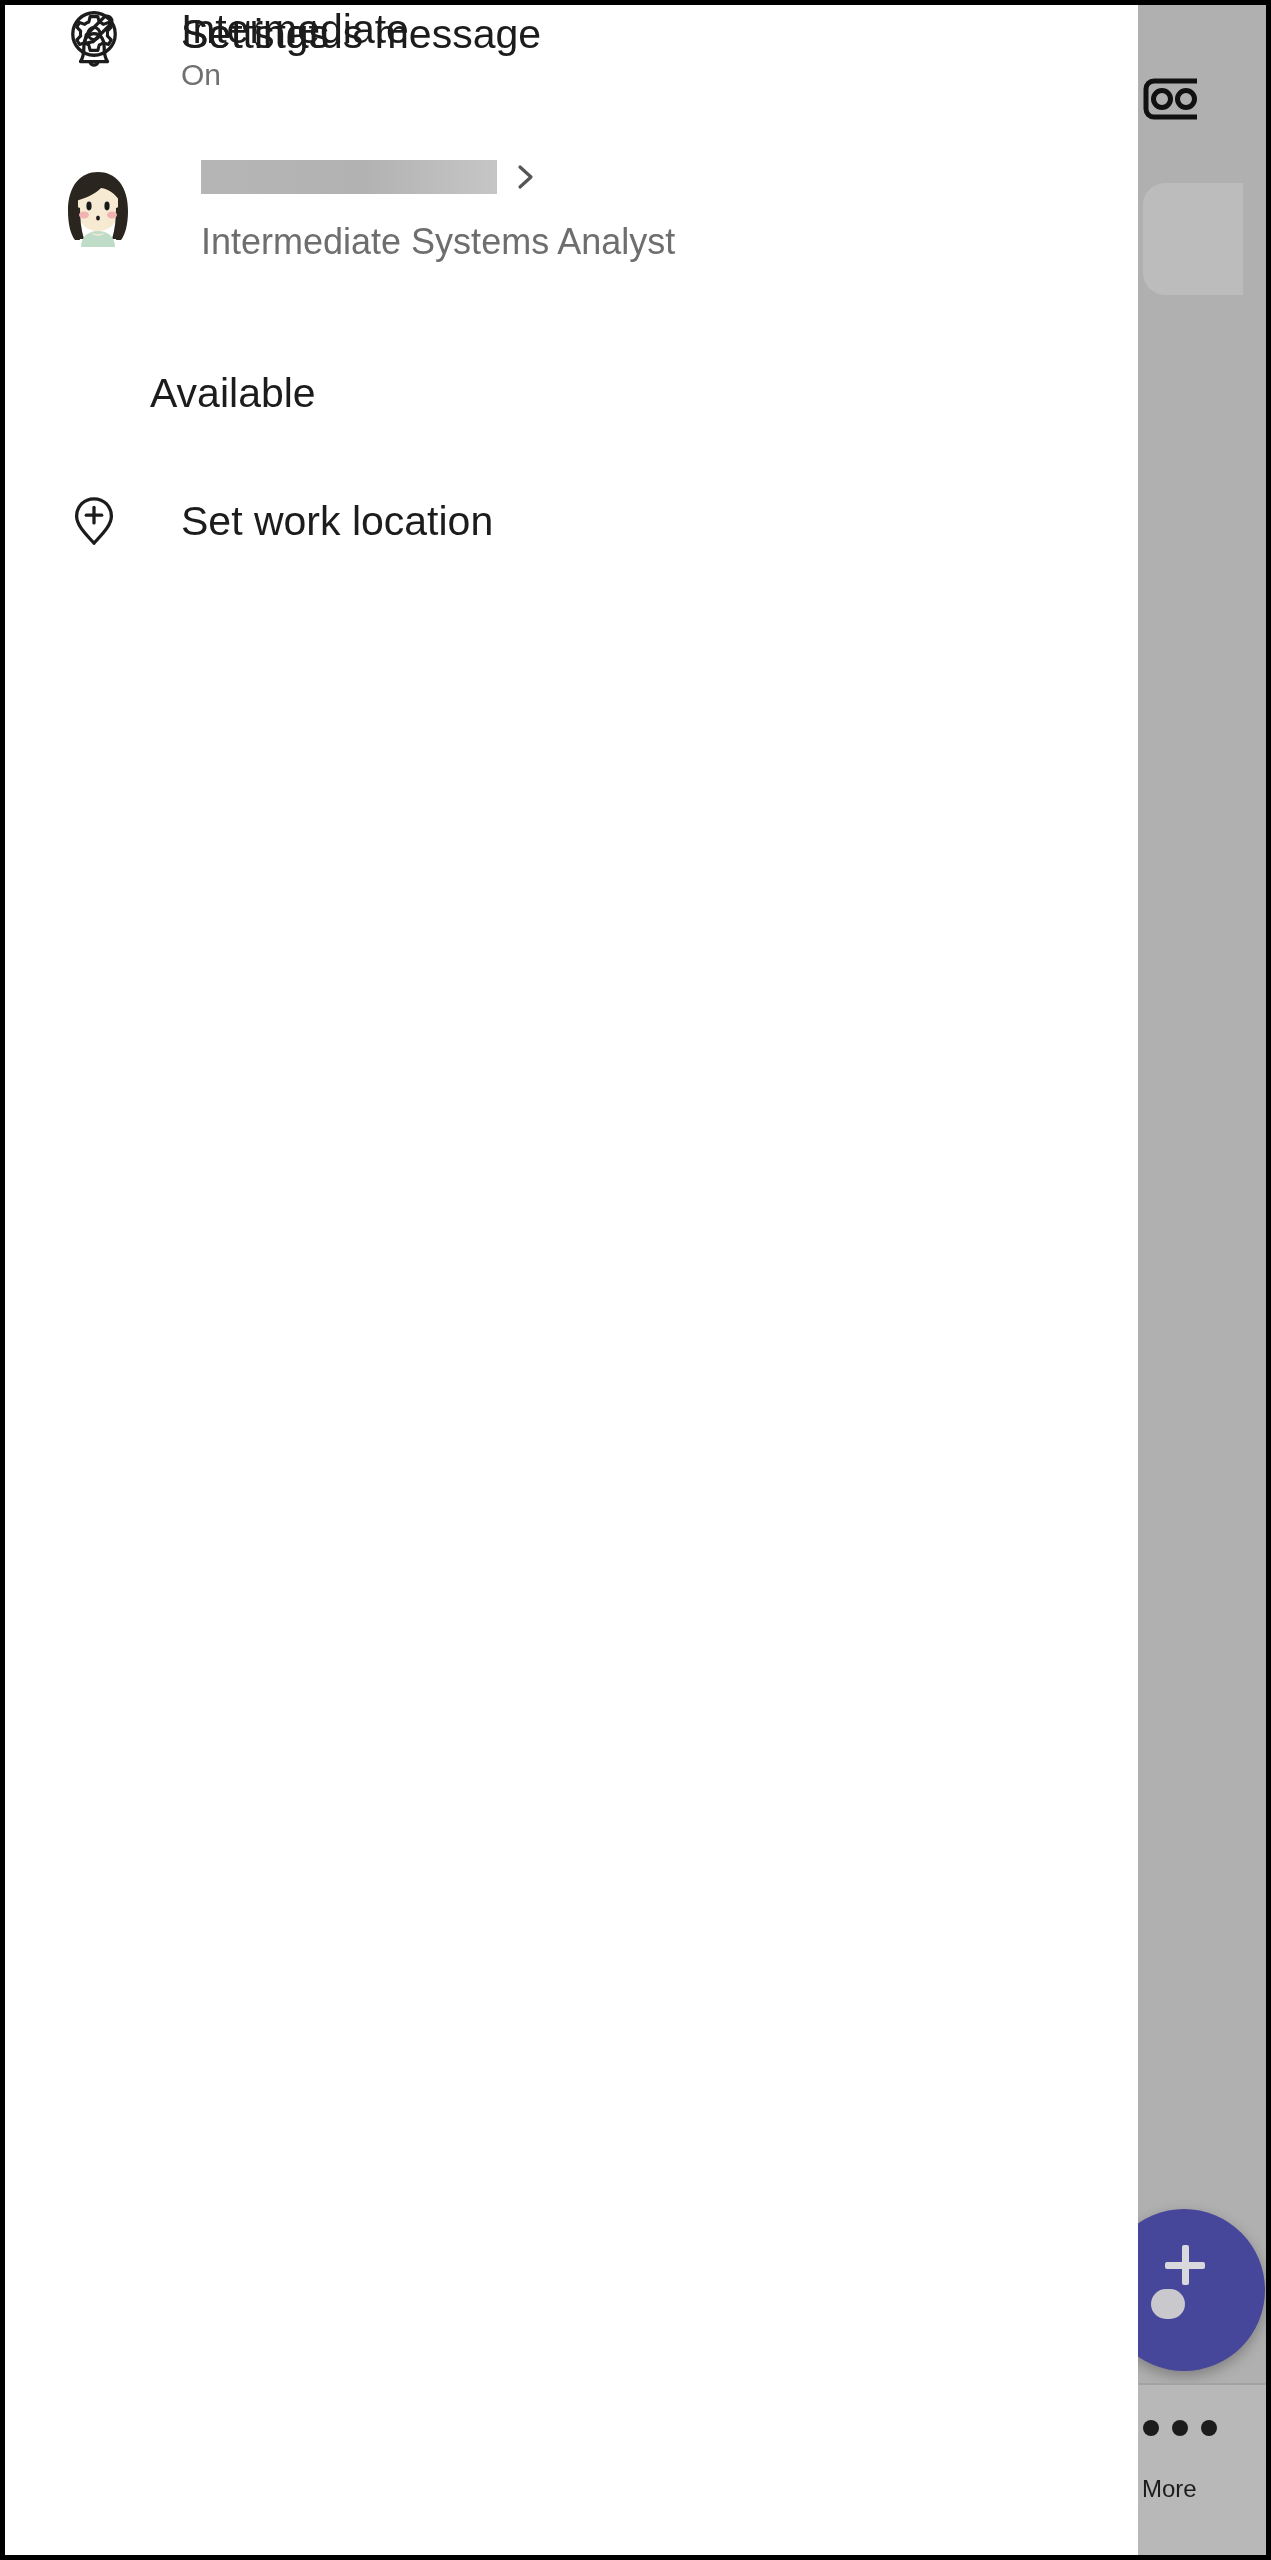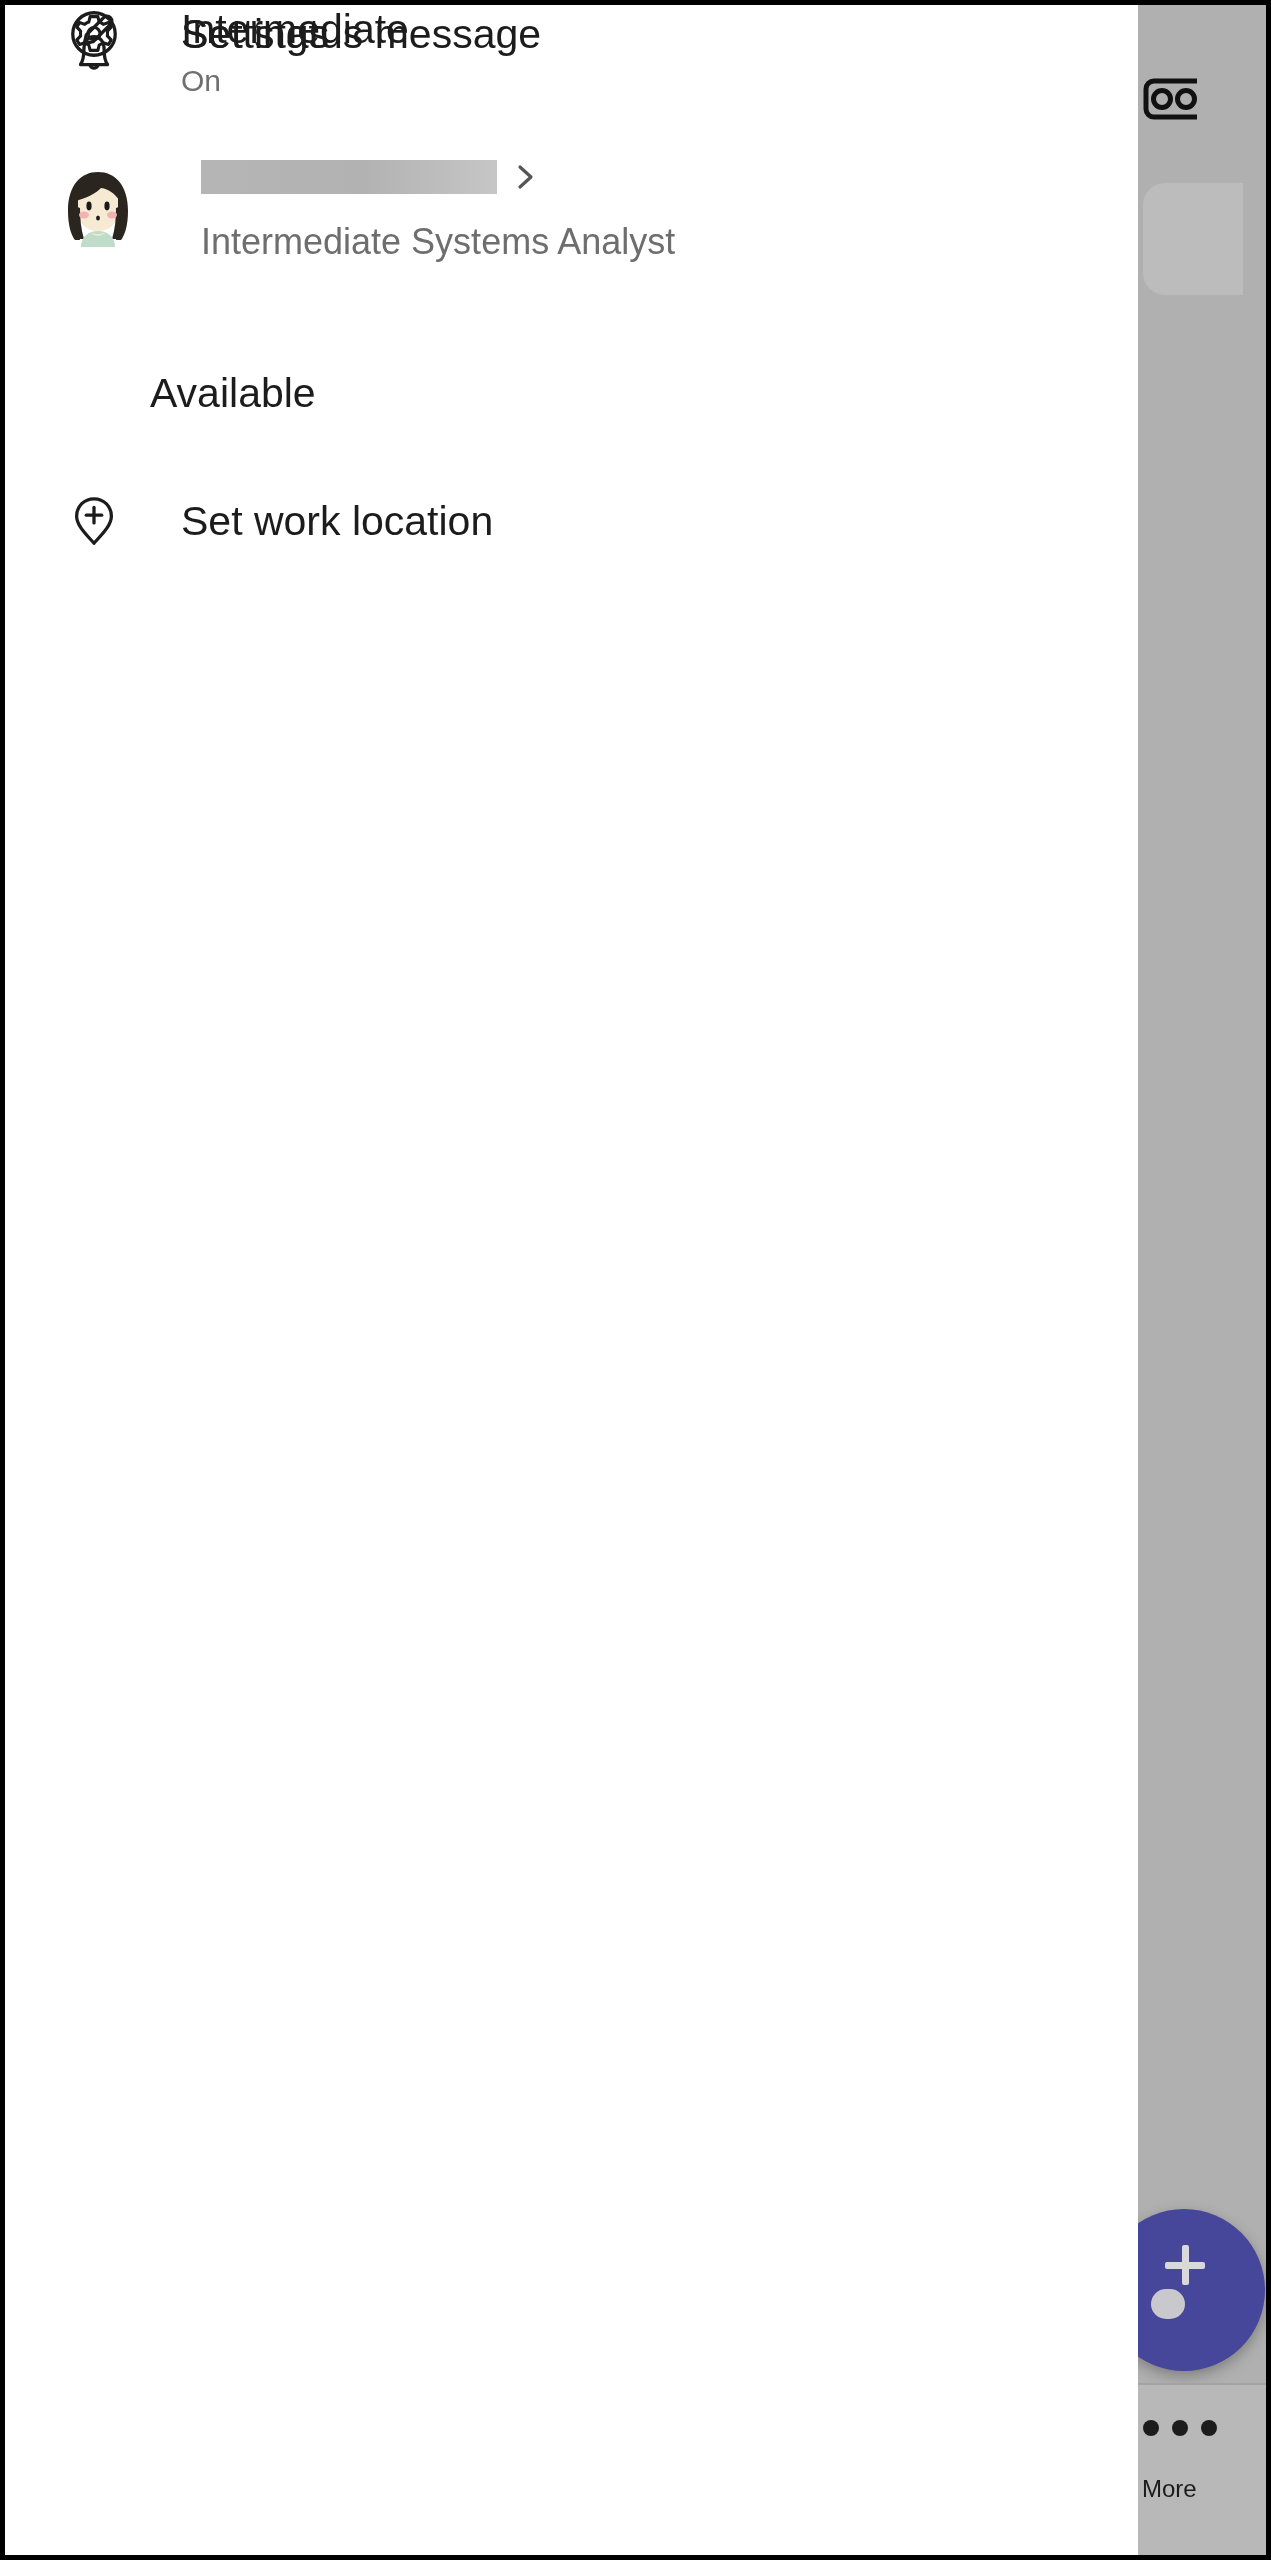--- a/index.html
+++ b/index.html
@@ -229,21 +229,21 @@
   .menu-label {
     font-size: 41px;
     line-height: 48px;
     color: #1c1c1c;
     white-space: nowrap;
   }
   .menu-sublabel {
     font-size: 30px;
     line-height: 38px;
     color: #707070;
-    margin-top: 9px;
+    margin-top: 3px;
     white-space: nowrap;
   }
 
   #row-available     { top: 348px;  height: 80px; padding-left: 29px; }
   #row-work-location { top: 476px;  height: 80px; }
   #row-status-msg    { top": 0;     height: 80px; }
   #row-status-msg    { top: 605px;  height: 80px; }
   #row-notifications { top: 723px;  height: 100px; }
   #row-settings      { top: 885px;  height: 80px; }
   #row-add-account   { top: 1020px; height: 80px; }

